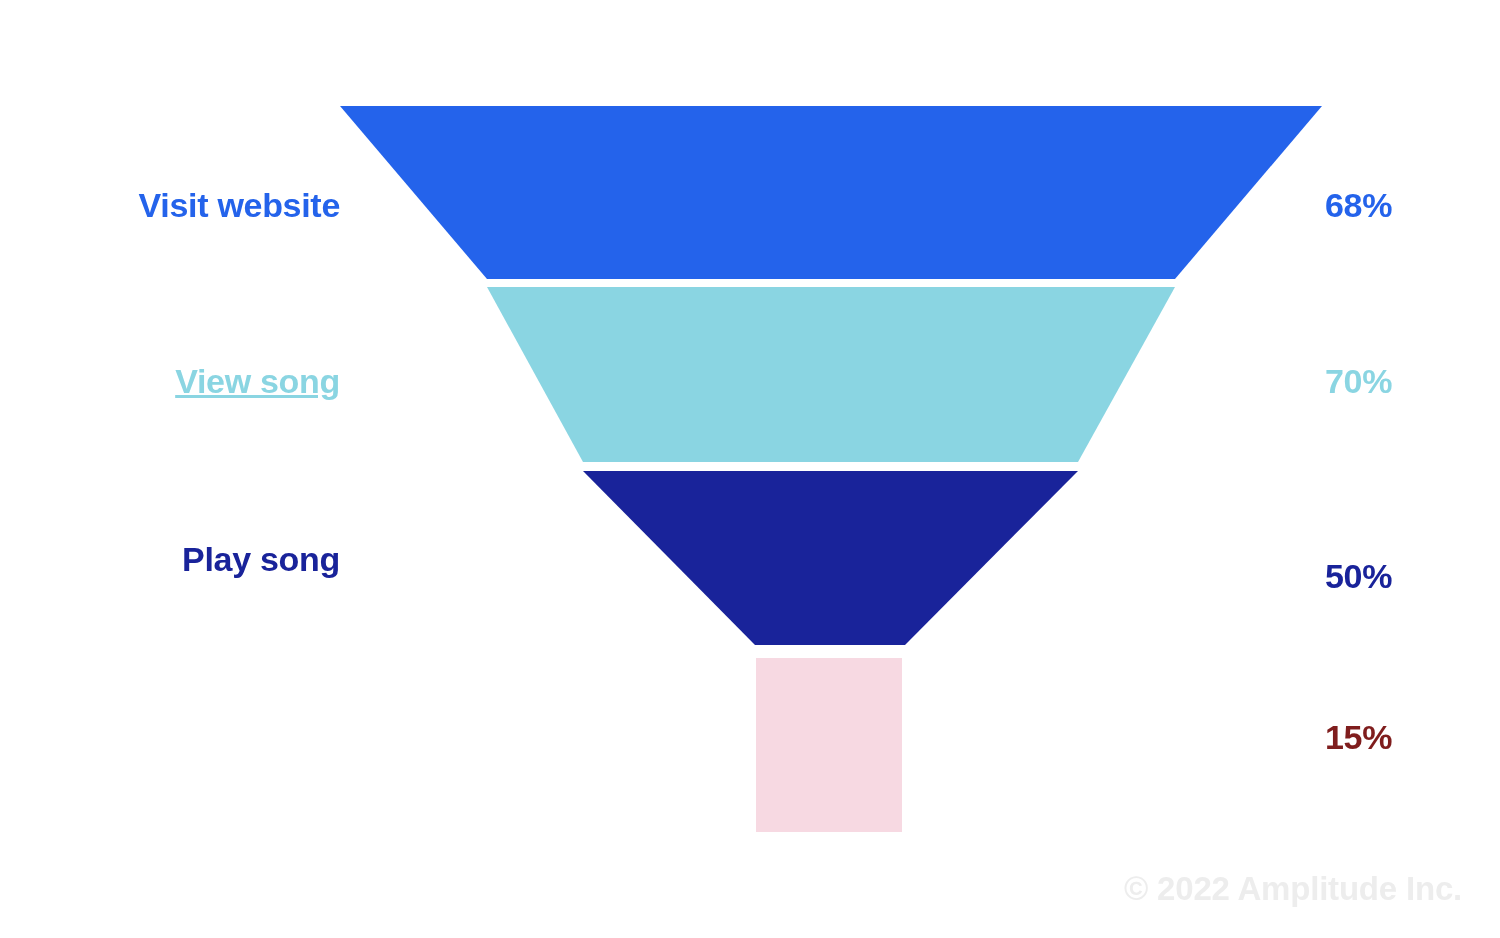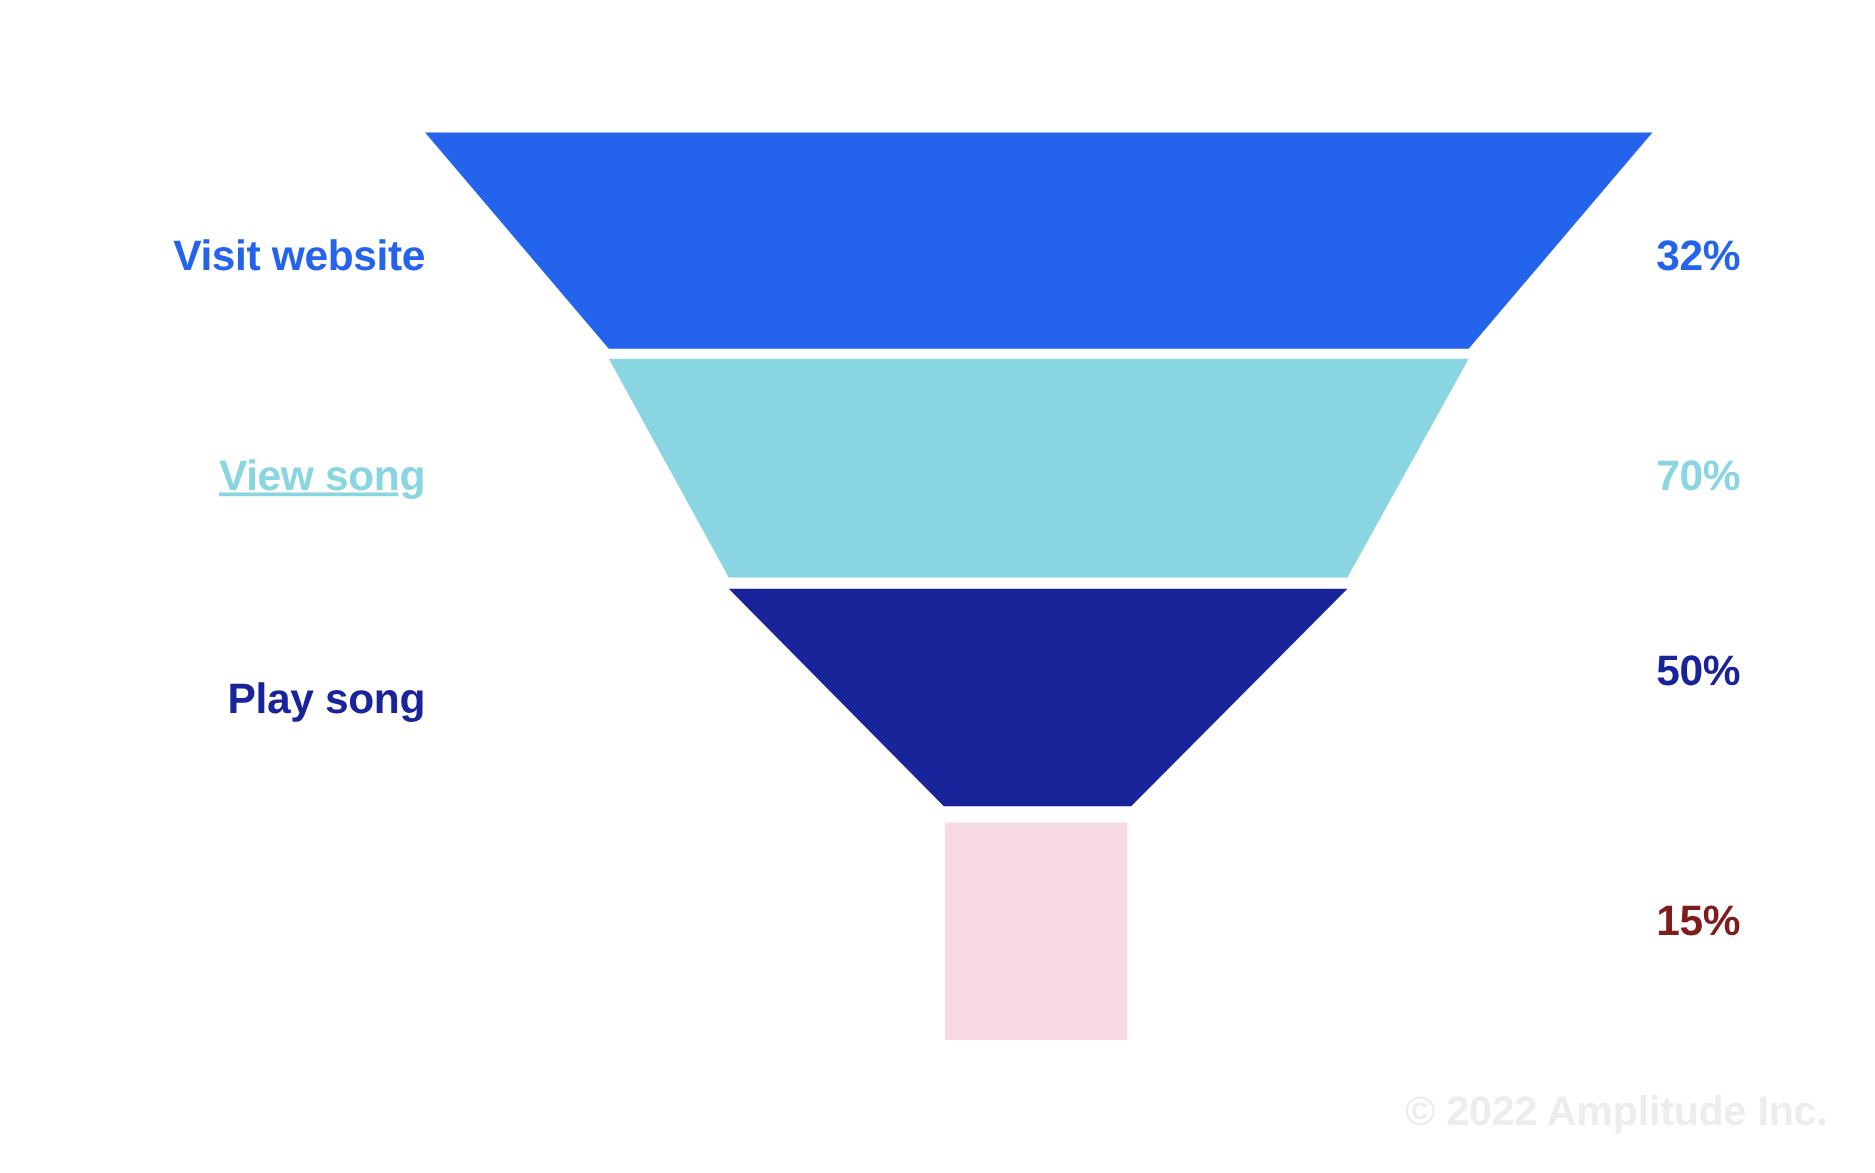--- a/index.html
+++ b/index.html
@@ -50,21 +50,21 @@
     text-align: left;
     font-weight: bold;
     font-size: 34px;
     letter-spacing: -0.3px;
     line-height: 1;
     white-space: nowrap;
     left: 1325px;
   }
   .value-label.s0 { top: 188px; }
   .value-label.s1 { top: 364px; }
-  .value-label.s2 { top: 520px; }
+  .value-label.s2 { top: 559px; }
   .value-label.s3 { top: 720px; }
 
   
   #credit {
     position: absolute;
     right: 38px;
     bottom: 30px;
     font-size: 33px;
     font-weight: bold;
     letter-spacing: -0.2px;
@@ -81,20 +81,20 @@
     <polygon id="seg-0" points="340,106 1322,106 1175,279 487,279" fill="#2463EB"></polygon>
     <polygon id="seg-1" points="487,287 1175,287 1078,462 583,462" fill="#8AD5E2"></polygon>
     <polygon id="seg-2" points="583,471 1078,471 905,645 755,645" fill="#19239A"></polygon>
     <polygon id="seg-3" points="756,658 902,658 902,832 756,832" fill="#F7D9E2"></polygon>
   </svg>
 
   <div class="stage-label s0" id="lbl-0" style="color: rgb(36, 99, 235);">Visit website</div>
   <div class="stage-label s1" id="lbl-1" style="color: rgb(138, 213, 226); text-decoration: underline;">View song</div>
   <div class="stage-label s2" id="lbl-2" style="color: rgb(25, 35, 154);">Play song</div>
 
-  <div class="value-label s0" id="val-0" style="color: rgb(36, 99, 235);">32%</div>
+  <div class="value-label s0" id="val-0" style="color: rgb(36, 99, 235);">68%</div>
   <div class="value-label s1" id="val-1" style="color: rgb(138, 213, 226); text-align: right;">70%</div>
   <div class="value-label s2" id="val-2" style="color: rgb(25, 35, 154);">50%</div>
   <div class="value-label s3" id="val-3" style="color: #7f1d1d;">15%</div>
 
   <div id="credit" style="color: rgb(237, 237, 237);">© 2022 Amplitude Inc.</div>
 
 </div>
 
 </body></html>

